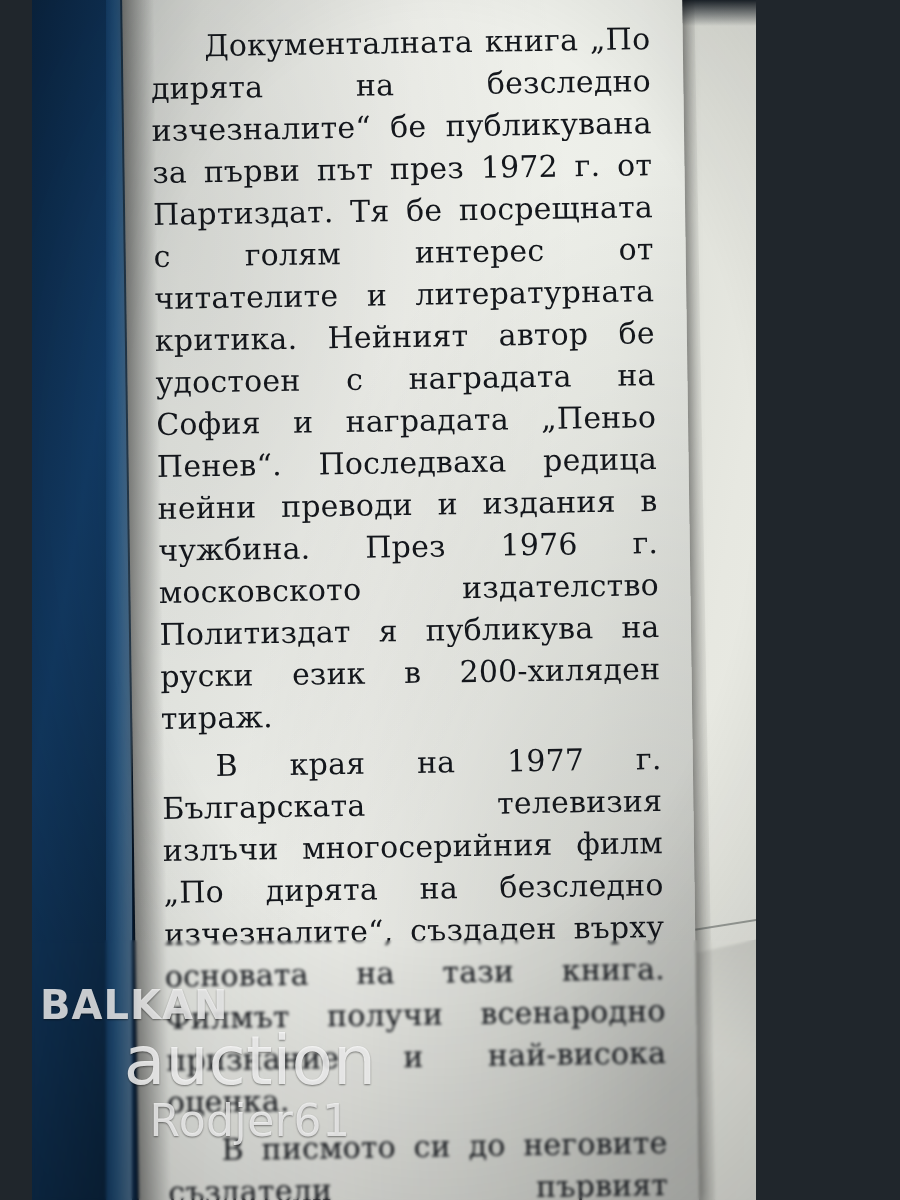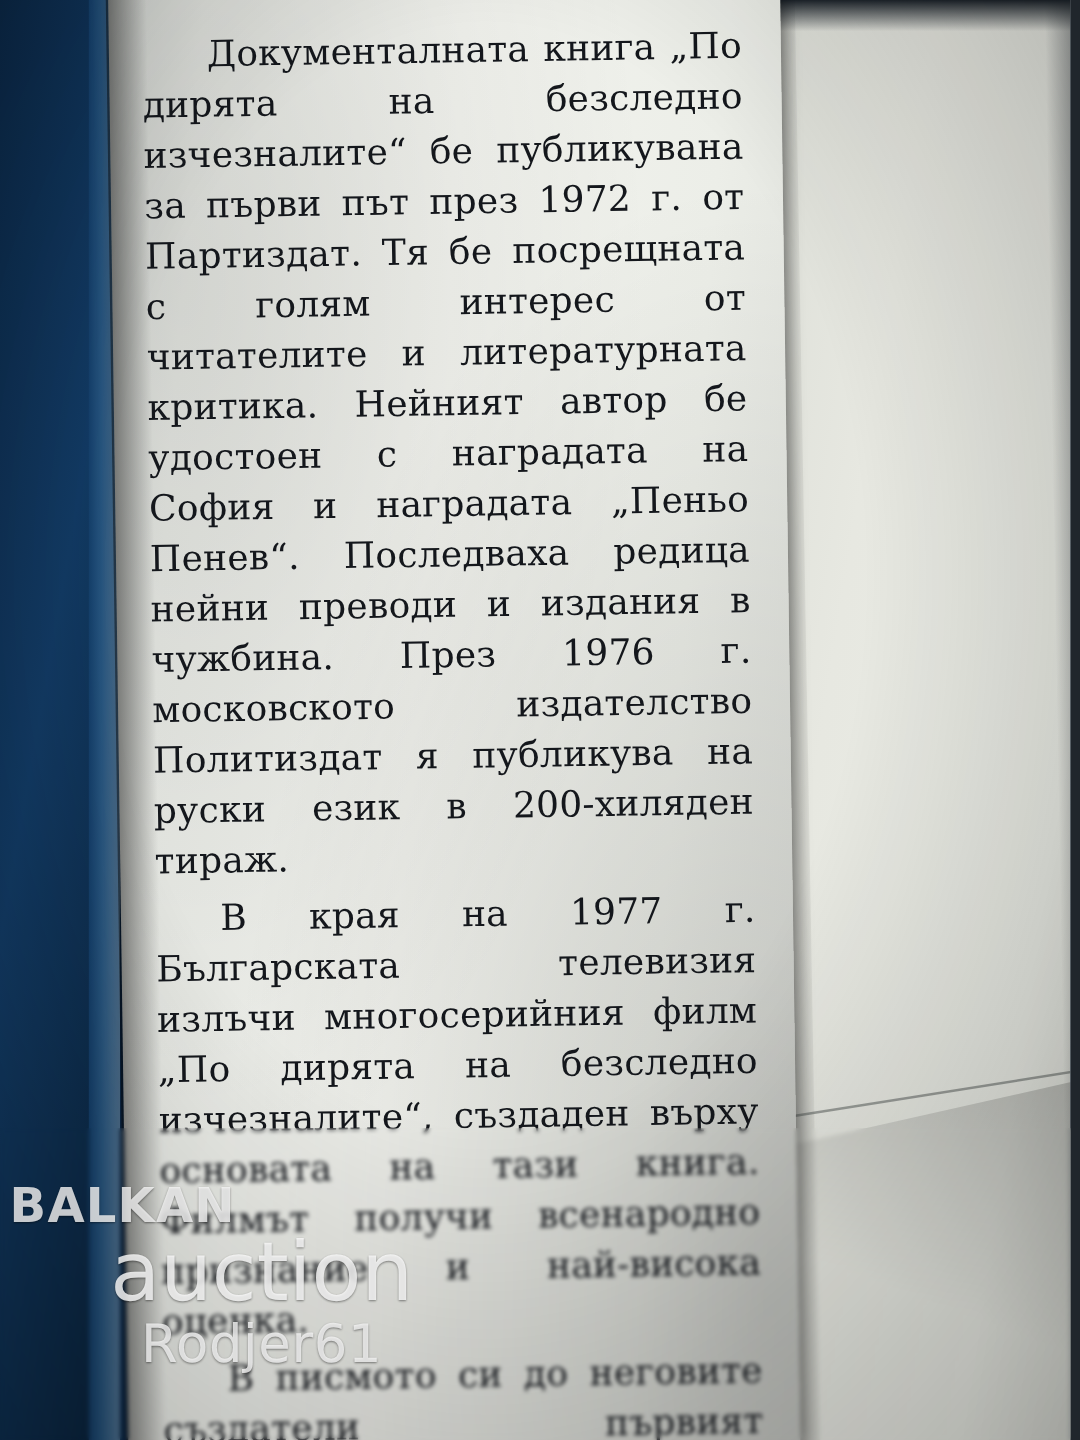--- a/index.html
+++ b/index.html
@@ -2,25 +2,26 @@
 <html><head>
 <meta charset="utf-8">
 <style>
   html, body {
     margin: 0;
     padding: 0;
     background: #20262c;
   }
   #page {
     position: relative;
-    width: 892px;
+    width: 724px;
     height: 1200px;
     overflow: hidden;
     background: #0e2a4a;
     font-family: "DejaVu Serif", serif;
+    margin-left: 32px;
   }
 
   
   .cover-left {
     position: absolute;
     left: 0; top: 0;
     width: 96px; height: 1200px;
     background: linear-gradient(100deg, #0b2745 0%, #123a63 45%, #0a2138 100%);
   }
   .cover-left-edge {

